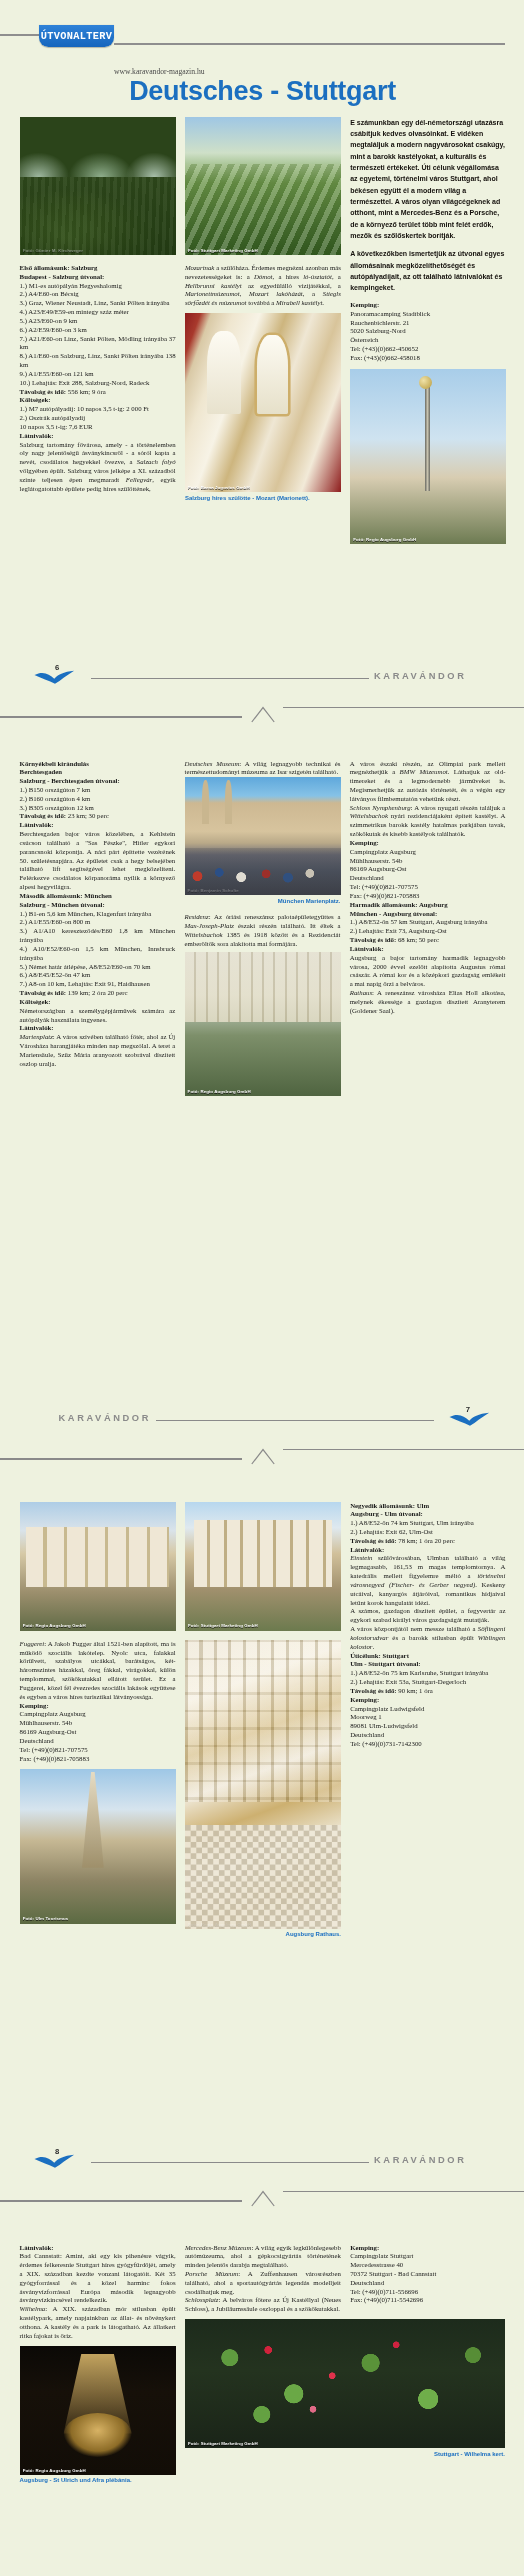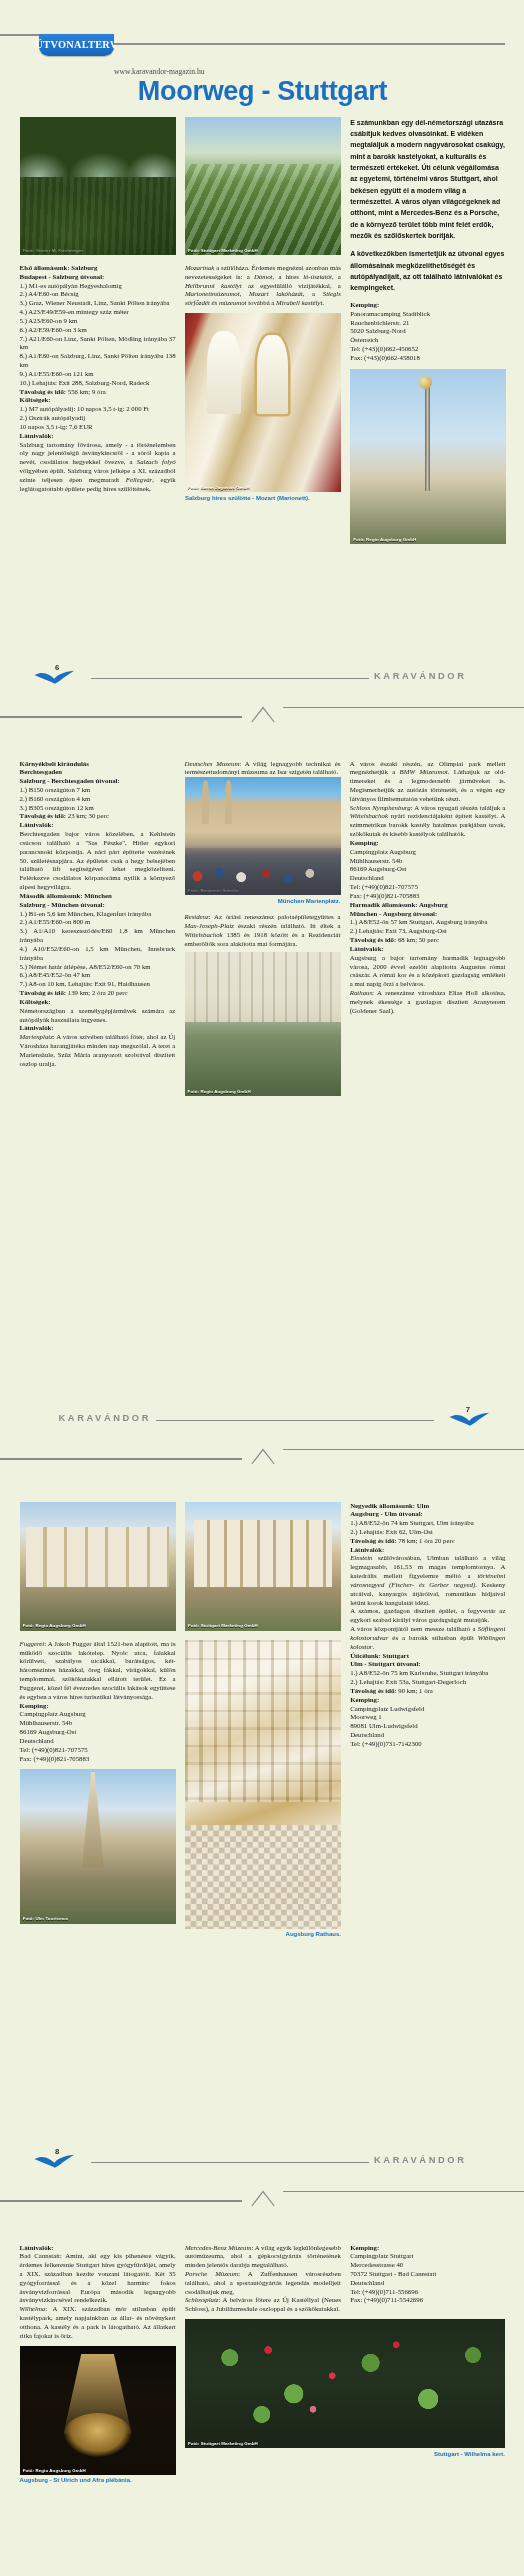--- a/index.html
+++ b/index.html
@@ -21,27 +21,27 @@
   .page.p3{height:742px;}
   .page.p4{height:747px;}
 
   
   .masthead{position:relative;height:62px;}
   .mast-rule{
     position:absolute;left:0;right:19.6px;top:34px;height:1.5px;background:#8e8e8e;
   }
   .mast-rule.left{left:0;right:auto;width:39px;top:34px;}
   .tag{
-    position:absolute;left:39px;top:34px;
+    position:absolute;left:39px;top:25px;
     width:75px;height:21.6px;
     background:#1f6fc4;
     background:linear-gradient(180deg,#2f82d8 0%,#1565bd 100%);
     border-radius:0 0 9.3px 9.3px;
     color:#ffffff;
-    font-family:Liberation Serif, serif;
+    font-family:Liberation Mono, monospace;
     font-weight:bold;font-size:10.3px;letter-spacing:0.3px;
     display:flex;align-items:center;justify-content:center;
     box-shadow:0 0.5px 1px rgba(0,0,0,.25);
   }
   .mast-url{
     position:absolute;left:114px;top:47px;
     font-family:"Liberation Serif", serif;
     font-size:7.7px;color:#4b4b4b;margin-top:20px;
   }
   .mast-rule2{position:absolute;left:114px;right:19.6px;top:43px;height:1.5px;background:#8e8e8e;}
@@ -293,21 +293,21 @@
 
 <section class="page p1">
 
   <div class="masthead">
     <div class="mast-rule left"></div>
     <div class="tag">ÚTVONALTERV</div>
     <div class="mast-rule2"></div>
     <div class="mast-url">www.karavandor-magazin.hu</div>
   </div>
 
-  <h1 class="title">Moorweg - Stuttgart</h1>
+  <h1 class="title">Deutsches - Stuttgart</h1>
 
   <div class="cols">
 
     <div class="col">
       <div class="photo ph-alps" style="width:156px;height:138px;">
         <span class="credit">Fotó: Günter M. Kirchweger</span>
       </div>
       <div class="spacer"></div>
       <div class="txt blk">
         <span class="line hd">Első állomásunk: Salzburg</span>

